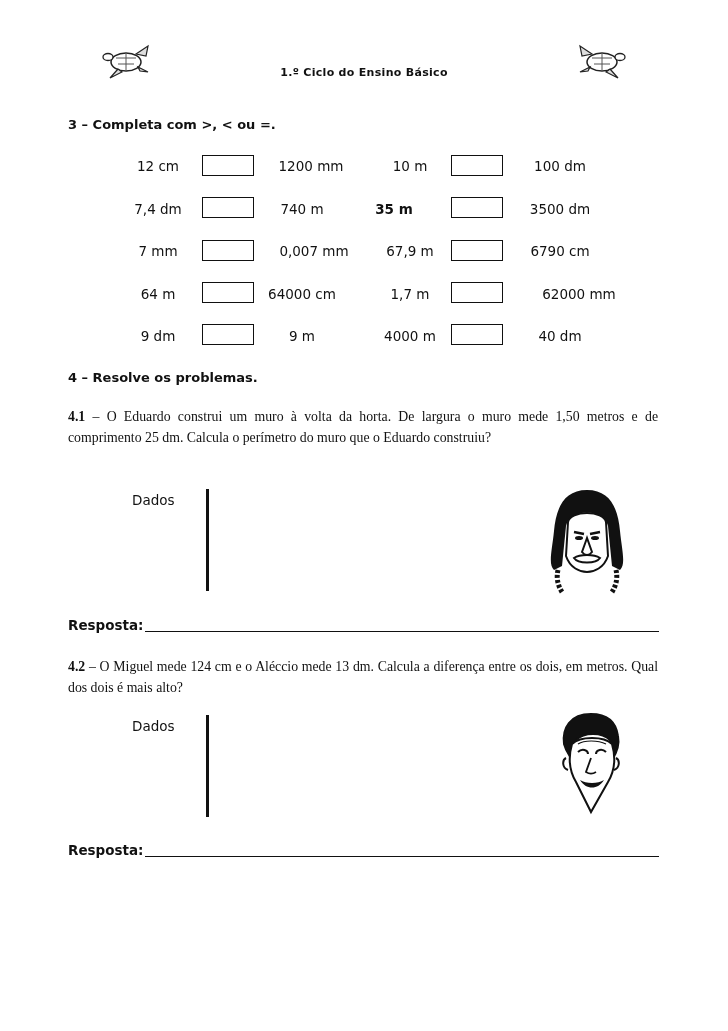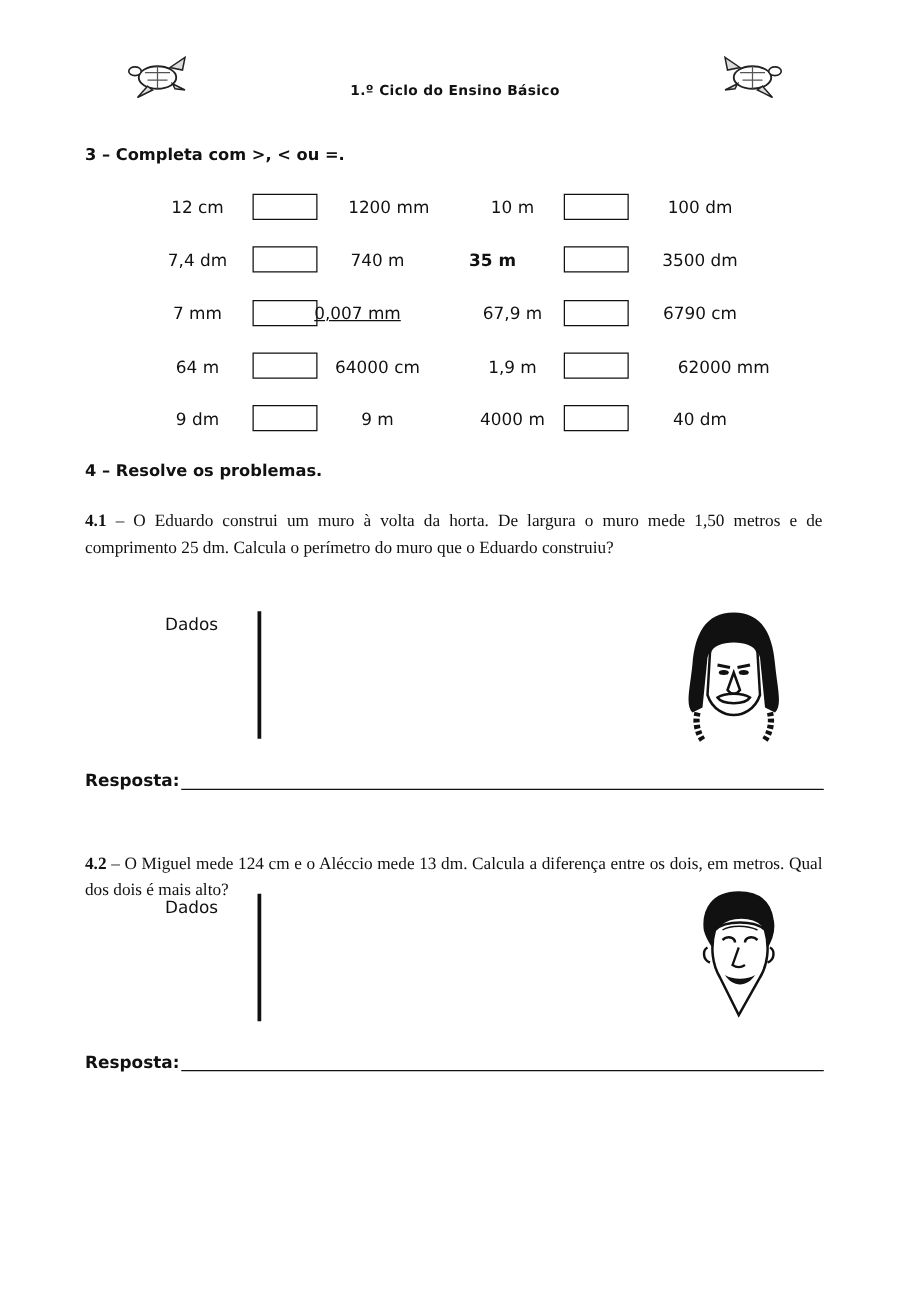--- a/index.html
+++ b/index.html
@@ -59,29 +59,29 @@
 
   <div class="cell" style="left:118px; width:80px; top:201px;">7,4 dm</div>
   <div class="box" style="left:202px; top:197px;"></div>
   <div class="cell" style="left:260px; width:84px; top:201px;">740 m</div>
   <div class="cell" style="left:356px; width:76px; top:201px;font-weight:bold;">35 m</div>
   <div class="box" style="left:451px; top:197px;"></div>
   <div class="cell" style="left:515px; width:90px; top:201px;">3500 dm</div>
 
   <div class="cell" style="left:118px; width:80px; top:243px;">7 mm</div>
   <div class="box" style="left:202px; top:240px;"></div>
-  <div class="cell" style="left:244px; width:84px; top:243px;text-decoration:underline;">0,007 mm</div>
+  <div class="cell" style="left:272px; width:84px; top:243px;">0,007 mm</div>
   <div class="cell" style="left:372px; width:76px; top:243px;text-align:center;">67,9 m</div>
   <div class="box" style="left:451px; top:240px;"></div>
   <div class="cell" style="left:515px; width:90px; top:243px;">6790 cm</div>
 
   <div class="cell" style="left:118px; width:80px; top:286px;">64 m</div>
   <div class="box" style="left:202px; top:282px;"></div>
   <div class="cell" style="left:260px; width:84px; top:286px;">64000 cm</div>
-  <div class="cell" style="left:372px; width:76px; top:286px;">1,9 m</div>
+  <div class="cell" style="left:372px; width:76px; top:286px;">1,7 m</div>
   <div class="box" style="left:451px; top:282px;"></div>
   <div class="cell" style="left:534px; width:90px; top:286px;">62000 mm</div>
 
   <div class="cell" style="left:118px; width:80px; top:328px;">9 dm</div>
   <div class="box" style="left:202px; top:324px;"></div>
   <div class="cell" style="left:260px; width:84px; top:328px;">9 m</div>
   <div class="cell" style="left:372px; width:76px; top:328px;">4000 m</div>
   <div class="box" style="left:451px; top:324px;"></div>
   <div class="cell" style="left:515px; width:90px; top:328px;">40 dm</div>
 </div>
@@ -104,21 +104,21 @@
     <path d="M45 52 L40 66 C43 70 47 70 50 66 Z" fill="none" stroke="#111" stroke-width="2"></path>
     <path d="M32 72 C38 68 52 68 58 72 C54 78 36 78 32 72 Z" fill="#fff" stroke="#111" stroke-width="2"></path>
     <path d="M16 84 C14 92 16 100 20 106" stroke="#111" stroke-width="5" stroke-dasharray="3 2" fill="none"></path>
     <path d="M74 84 C76 92 74 100 70 106" stroke="#111" stroke-width="5" stroke-dasharray="3 2" fill="none"></path>
   </svg>
 </div>
 
 <div class="abs resposta-label" style="left:68px; top:617px;">Resposta:</div>
 <div class="abs answer-line" style="left:145px; top:631px; width:514px;"></div>
 
-<div class="abs para" style="top:656px;margin-top:24px;"><b>4.2</b><span> – </span><span>O Miguel mede 124 cm e o Aléccio mede 13 dm. Calcula a diferença entre os dois, em metros. Qual dos dois é mais alto?</span></div>
+<div class="abs para" style="top:656px;"><b>4.2</b><span> – </span><span>O Miguel mede 124 cm e o Aléccio mede 13 dm. Calcula a diferença entre os dois, em metros. Qual dos dois é mais alto?</span></div>
 
 <div class="abs dados" style="left:132px; top:718px;">Dados</div>
 <div class="abs vline" style="left:206px; top:715px; height:102px;"></div>
 <div class="abs" style="left:210px; top:715px; width:320px; height:102px;"></div>
 
 <div class="abs face" style="left:556px; top:710px; width:70px; height:108px;">
   <svg viewBox="0 0 70 108" width="70" height="108">
     <path d="M35 4 C14 4 6 18 8 34 C10 42 14 46 16 50 L20 30 C28 22 46 22 54 30 L56 50 C60 44 64 36 62 26 C60 12 52 4 35 4 Z" fill="#111" stroke="#111" stroke-width="2"></path>
     <path d="M16 34 C12 48 14 62 20 72 L35 102 L52 72 C58 62 60 48 56 34 C48 26 24 26 16 34 Z" fill="#fff" stroke="#111" stroke-width="2"></path>
     <path d="M10 48 C6 50 6 58 12 60" stroke="#111" stroke-width="2" fill="none"></path>

